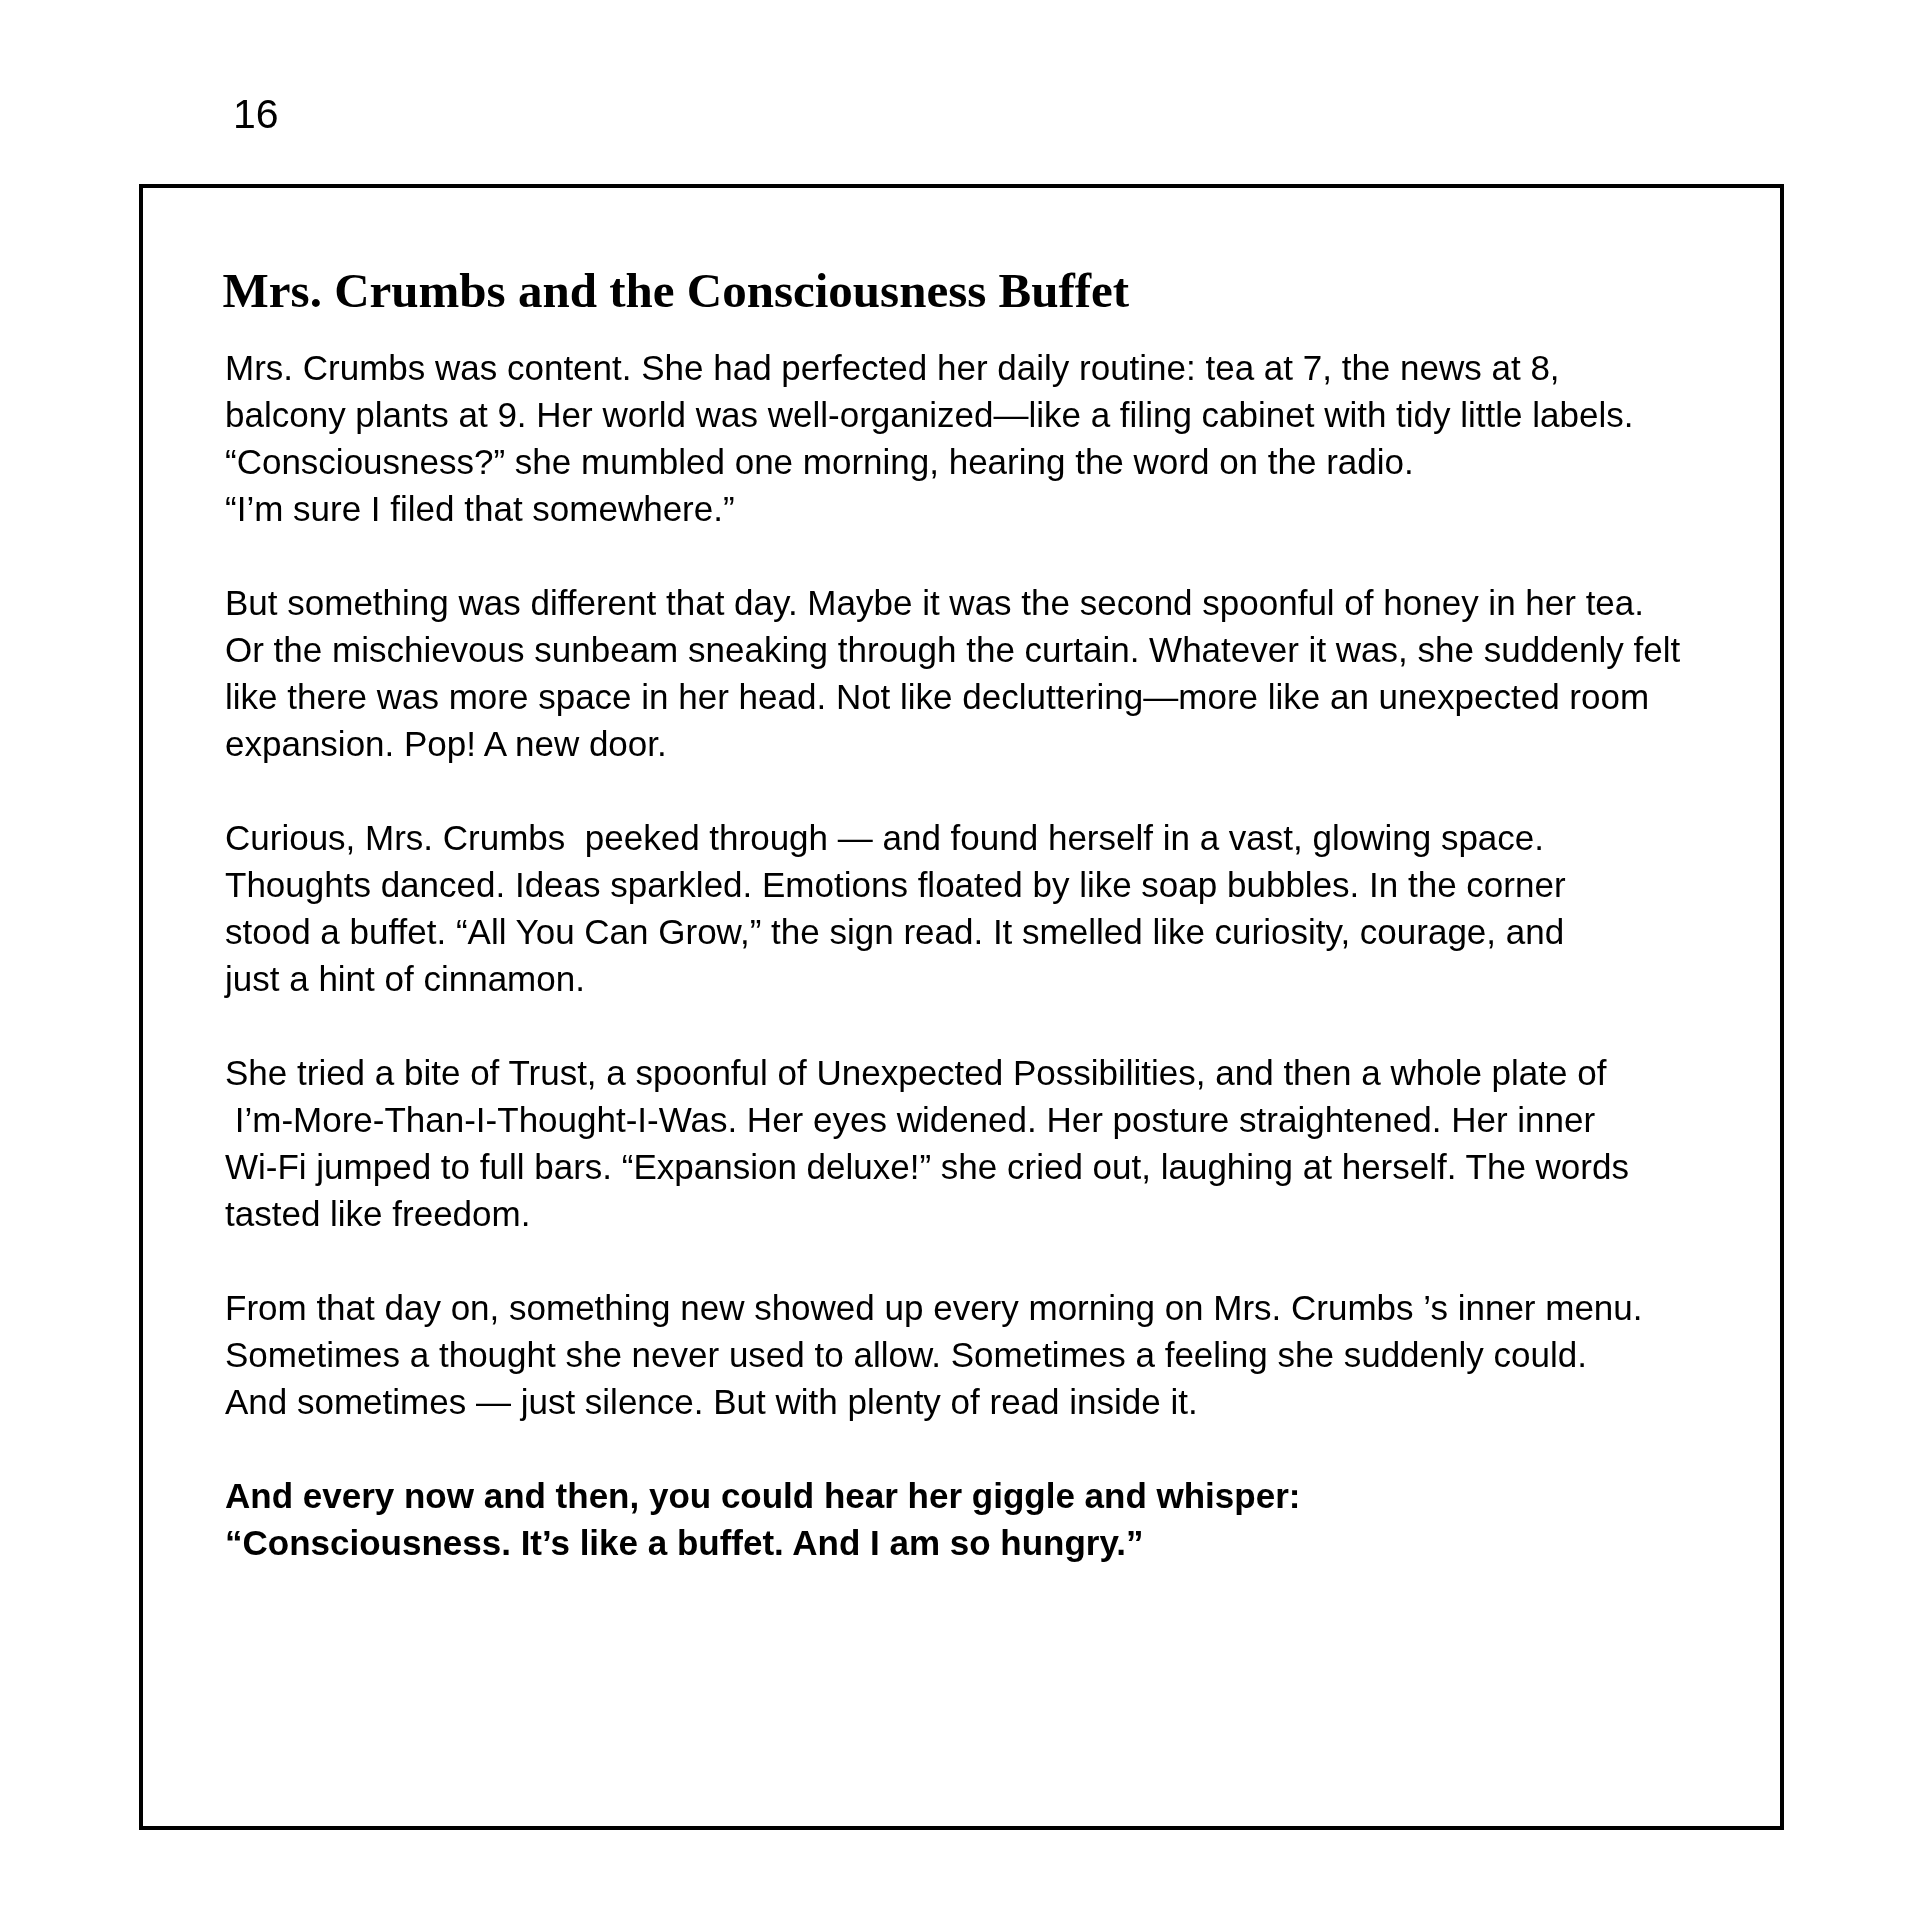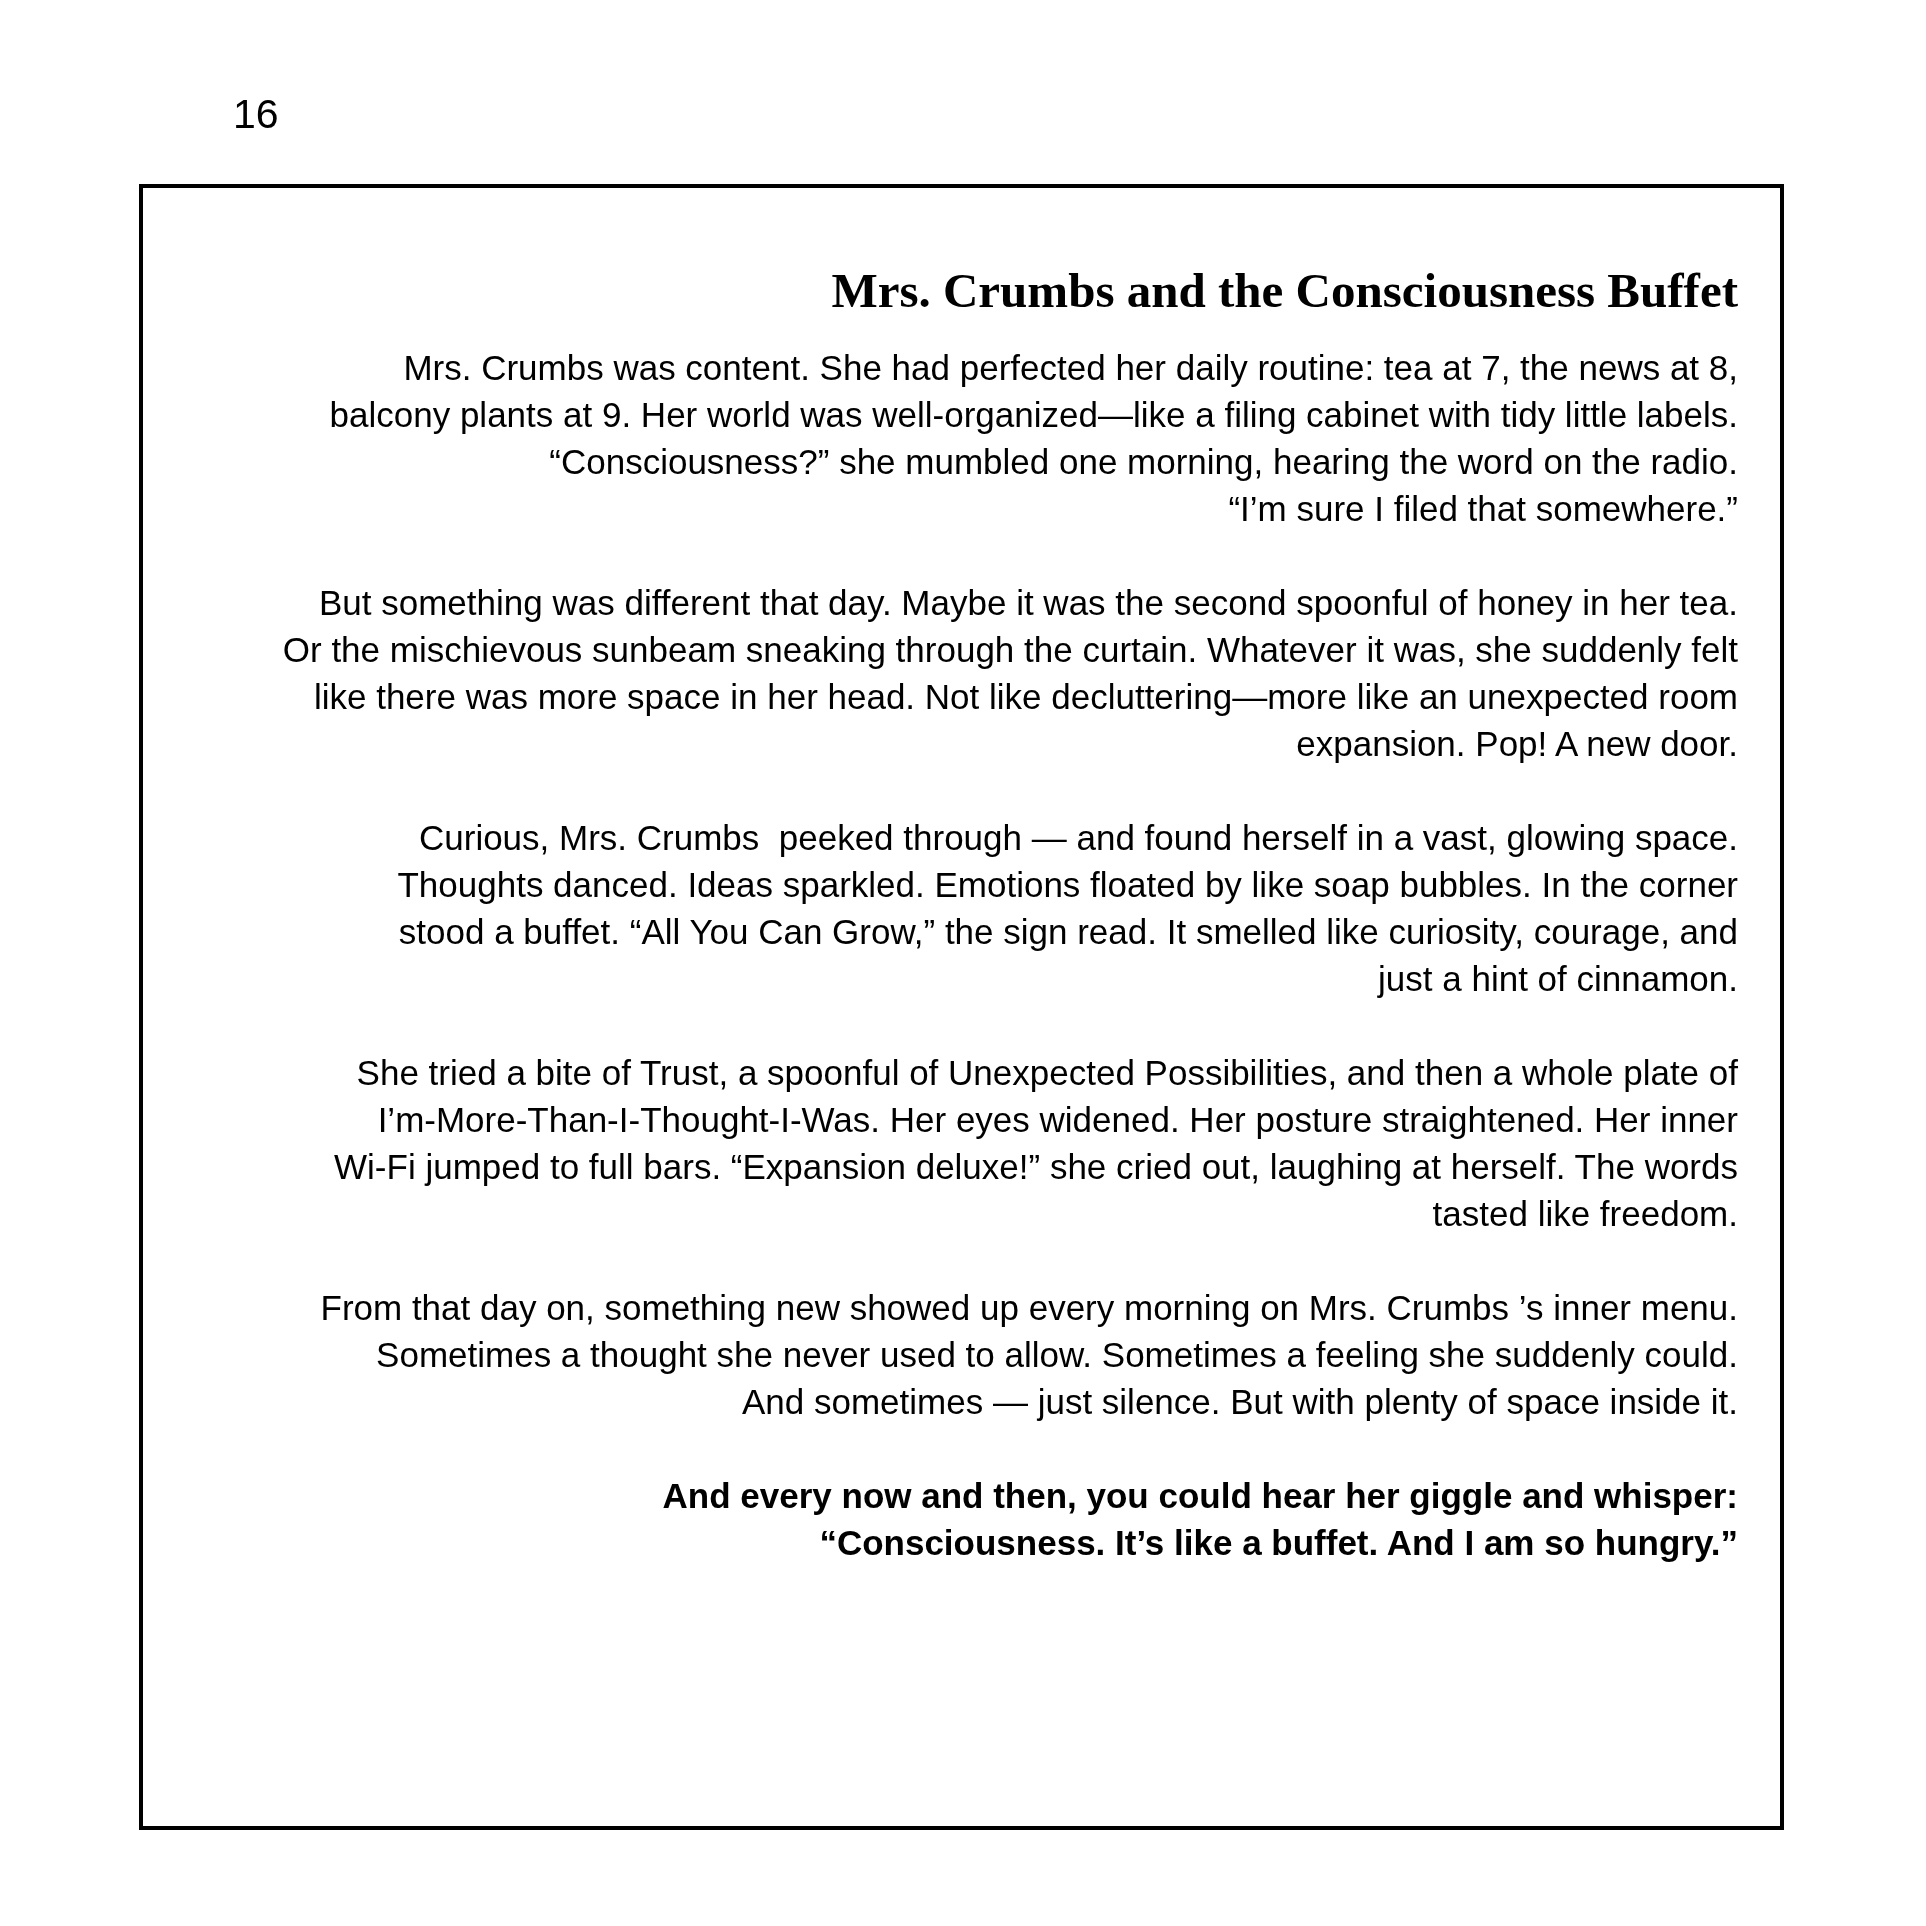--- a/index.html
+++ b/index.html
@@ -24,21 +24,20 @@
   .story-box {
     position: absolute;
     left: 139px;
     top: 184px;
     width: 1645px;
     height: 1646px;
     border: 4.6px solid #000000;
     box-sizing: border-box;
     padding: 74px 42px 15.4px 70px;
     overflow: hidden;
-    text-align: right;
   }
   .story-title {
     font-family: "Liberation Serif", serif;
     font-weight: bold;
     font-size: 49px;
     line-height: 58px;
     margin: 0 0 24px 9.6px;
     white-space: pre-wrap;
   }
   .story-paragraph {
@@ -76,21 +75,21 @@
 stood a buffet. “All You Can Grow,” the sign read. It smelled like curiosity, courage, and
 just a hint of cinnamon.</p>
 
     <p class="story-paragraph">She tried a bite of Trust, a spoonful of Unexpected Possibilities, and then a whole plate of
  I’m-More-Than-I-Thought-I-Was. Her eyes widened. Her posture straightened. Her inner
 Wi-Fi jumped to full bars. “Expansion deluxe!” she cried out, laughing at herself. The words
 tasted like freedom.</p>
 
     <p class="story-paragraph">From that day on, something new showed up every morning on Mrs. Crumbs ’s inner menu.
 Sometimes a thought she never used to allow. Sometimes a feeling she suddenly could.
-And sometimes — just silence. But with plenty of space inside it.</p>
+And sometimes — just silence. But with plenty of read inside it.</p>
 
 
 
     <p class="story-paragraph">And every now and then, you could hear her giggle and whisper:
 “Consciousness. It’s like a buffet. And I am so hungry.”</p>
   </div>
 </div>
 
 
 </body></html>

